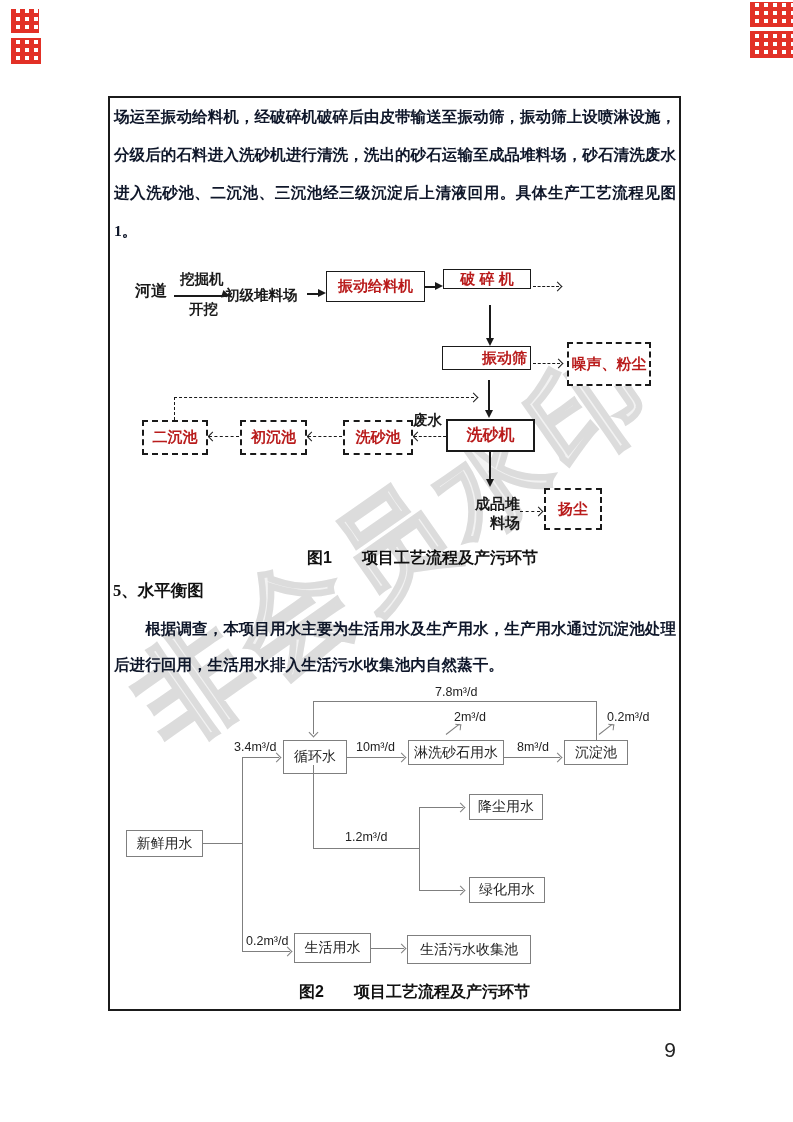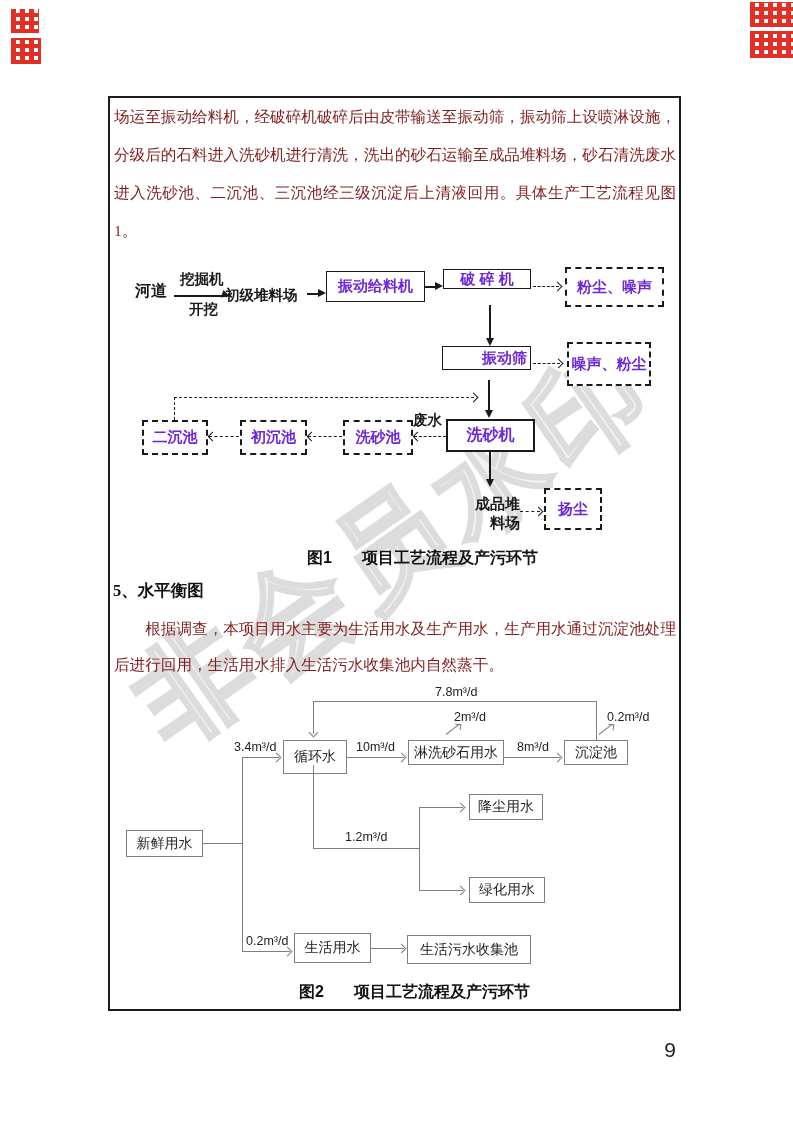--- a/index.html
+++ b/index.html
@@ -18,32 +18,32 @@
   }
   
   .redmark { position:absolute;
     background:
       repeating-linear-gradient(90deg,#e23026 0 5px,rgba(0,0,0,0) 5px 9px),
       repeating-linear-gradient(0deg,#e23026 0 4px,rgba(0,0,0,0) 4px 8px);
   }
   
   .doc-border { position:absolute; left:108px; top:96px; width:573px; height:915px; border:2px solid #1b1b1b; background:transparent; }
   
-  .para { position:absolute; font-size:15.6px; line-height:38px; text-align:justify; color:#7f1d1d; }
+  .para { position:absolute; font-size:15.6px; line-height:38px; text-align:justify; color:#0f172a;font-weight:bold; }
   .heading { position:absolute; font-size:16.5px; font-weight:bold; color:#111; }
   .caption { position:absolute; left:108px; width:573px; text-align:center; font-weight:bold; font-size:16px; color:#111;
     font-family:"Liberation Sans","DejaVu Sans",sans-serif; }
   .caption .cap-title { margin-left:30px; }
   
   .fig { position:absolute; }
   .lbl { position:absolute; white-space:nowrap; font-family:"Liberation Sans","DejaVu Sans",sans-serif; }
   
   .f1-lbl { font-size:14.5px; font-weight:bold; color:#1a1a1a; }
   .b1, .bd { position:absolute; background:#fff; display:flex; align-items:center; justify-content:center;
-    font-size:15px; font-weight:bold; color:#6d28d9; white-space:nowrap;
+    font-size:15px; font-weight:bold; color:#b91c1c; white-space:nowrap;
     font-family:"Liberation Sans","DejaVu Sans",sans-serif; }
   .b1 { border:1.6px solid #1a1a1a; }
   .b1.thick { border-width:2.6px; font-size:16px; }
   .bd { border:2px dashed #1a1a1a; }
   .ln-h { position:absolute; height:1.7px; background:#1a1a1a; }
   .ln-v { position:absolute; width:1.7px; background:#1a1a1a; }
   .dash-h { position:absolute; height:0; border-top:1.8px dashed #1a1a1a; }
   .dash-v { position:absolute; width:0; border-left:1.8px dashed #1a1a1a; }
   .ah { position:absolute; width:0; height:0; border-style:solid; }
   .ah-r { border-width:4.5px 0 4.5px 8px; border-color:transparent transparent transparent #1a1a1a; }
@@ -95,23 +95,20 @@
     <div class="b1" style="left:218px; top:21px; width:99px; height:31px;">
       <span>振动给料机</span>
     </div>
     <div class="ln-h" style="left:317px; top:36px; width:12px;"></div>
     <div class="ah ah-r" style="left:327px; top:31.5px;"></div>
     <div class="b1" style="left:335px; top:19px; width:88px; height:20px;">
       <span>破 碎 机</span>
     </div>
     <div class="dash-h" style="left:425px; top:36px; width:26px;"></div>
     <div class="open-r" style="left:446px; top:33px;"></div>
-    <div class="bd" style="left:457px; top:17px; width:99px; height:40px;">
-      <span>粉尘、噪声</span>
-    </div>
 
     <div class="ln-v" style="left:381px; top:55px; height:34px;"></div>
     <div class="ah ah-d" style="left:377.5px; top:88px;"></div>
     <div class="b1" style="left:334px; top:96px; width:89px; height:24px;padding-left:36px;">
       <span>振动筛</span>
     </div>
     <div class="dash-h" style="left:425px; top:113px; width:27px;"></div>
     <div class="open-r" style="left:447px; top:110px;"></div>
     <div class="bd" style="left:459px; top:92px; width:84px; height:44px;">
       <span>噪声、粉尘</span>

